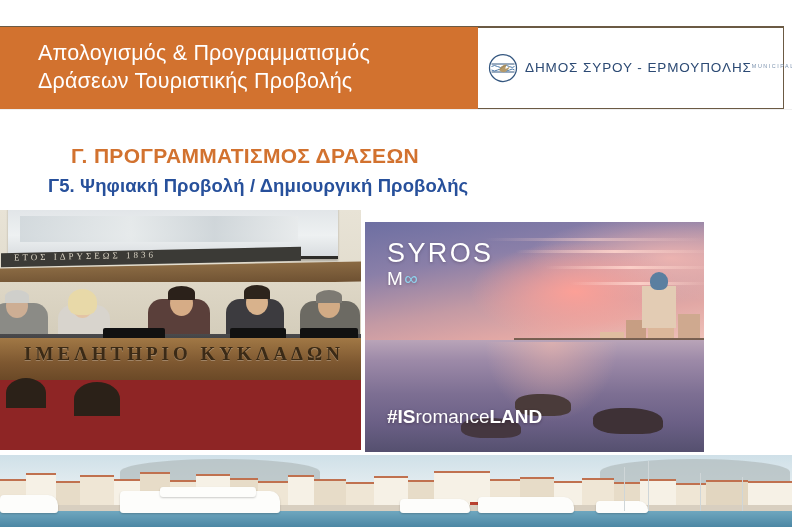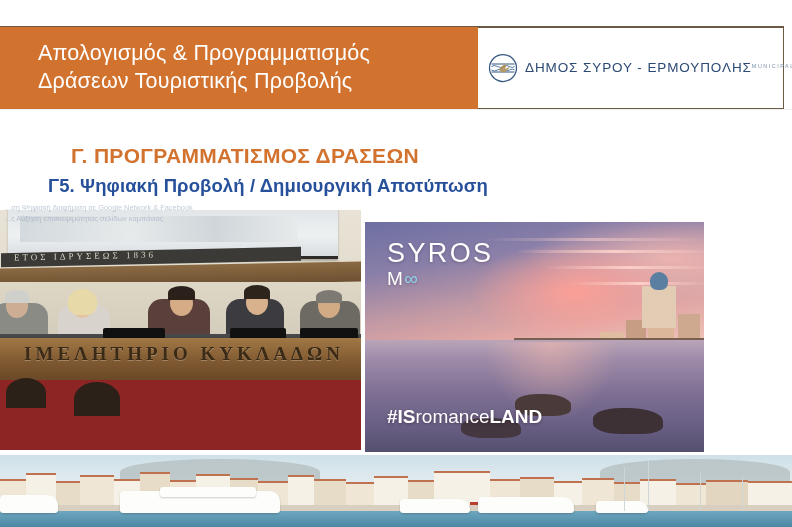--- a/index.html
+++ b/index.html
@@ -193,24 +193,22 @@
         <path d="M24 66 L40 40 L50 54 L62 34 L78 66 Z" fill="#2f6fa8"></path>
         <path d="M24 66 q13 -11 26 -2 q13 9 28 -4 l0 16 a26 26 0 0 1 -54 0 z" fill="#2aa7d8"></path>
         <circle cx="50" cy="52" r="26" fill="none" stroke="#ffffff" stroke-width="0"></circle>
       </svg>
 
     </div>
   </div>
   <div id="underline-rule"></div>
 
   <div id="heading-main">Γ. ΠΡΟΓΡΑΜΜΑΤΙΣΜΟΣ ΔΡΑΣΕΩΝ</div>
-  <div id="heading-sub">Γ5. Ψηφιακή Προβολή / Δημιουργική Αποτύπωση</div>
-
-  <div id="ghost-text">...ση Ψηφιακή διαφήμιση σε Google Network &amp; Facebook
-...ς  Αύξηση επισκεψιμότητας σελίδων καμπάνιας</div>
+  <div id="heading-sub">Γ5. Ψηφιακή Προβολή / Δημιουργική Προβολής</div>
+
 
   <div id="photo-conference">
     <div class="conf-wall"></div>
     <div class="conf-screen"></div>
     <div class="conf-beam"></div>
     <div class="conf-beamtext">ΕΤΟΣ ΙΔΡΥΣΕΩΣ 1836</div>
     <div class="conf-wainscot"></div>
     <div class="conf-lowerwall"></div>
 
     <div class="person" style="left:-8px;width:56px;height:52px;background:#8b8b86;"></div>

